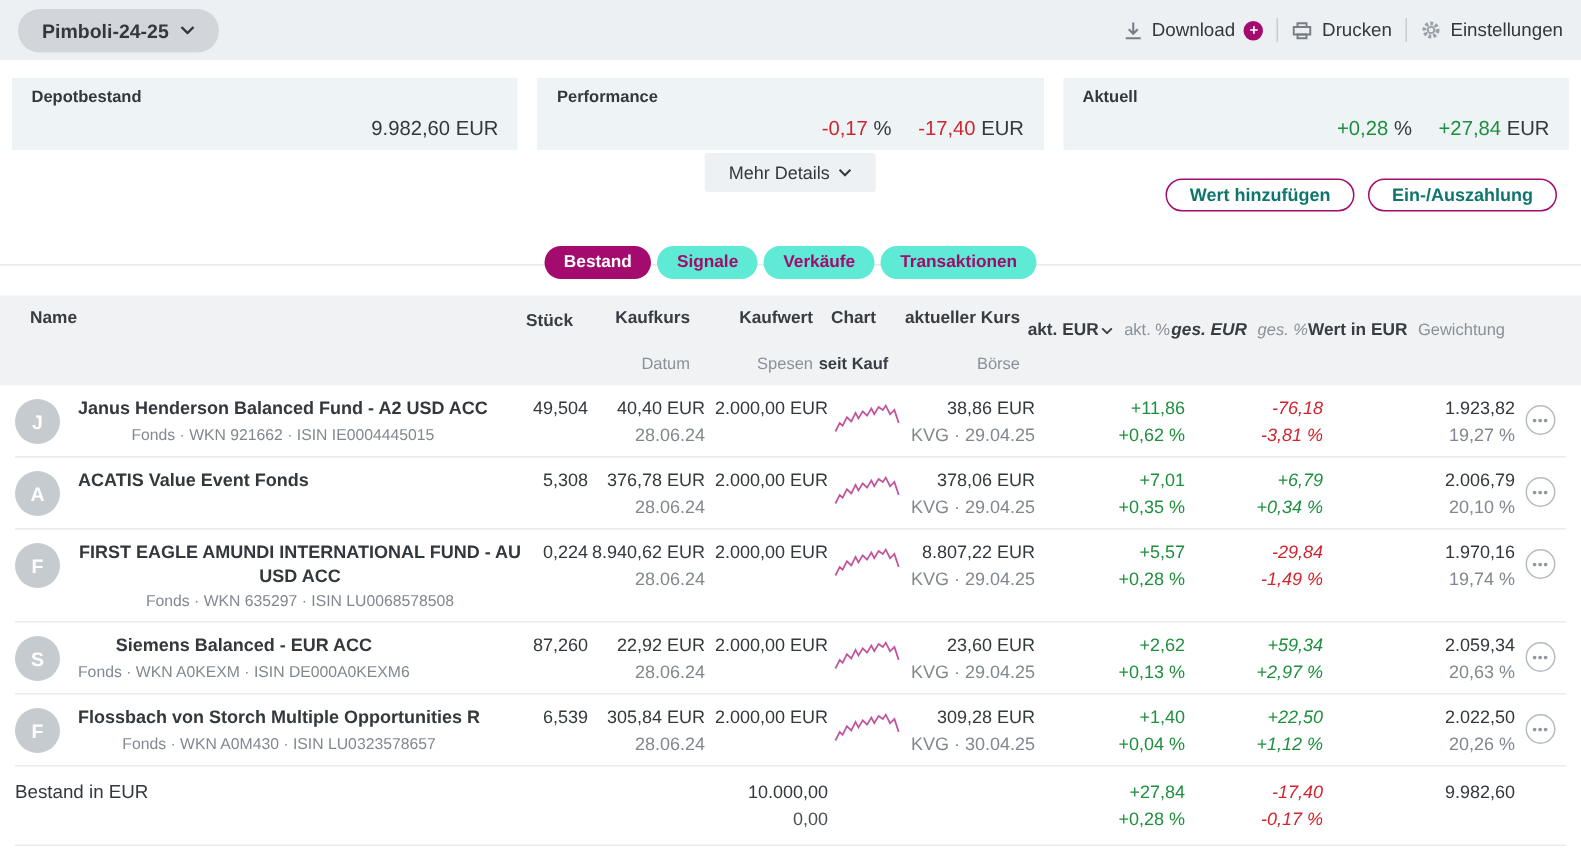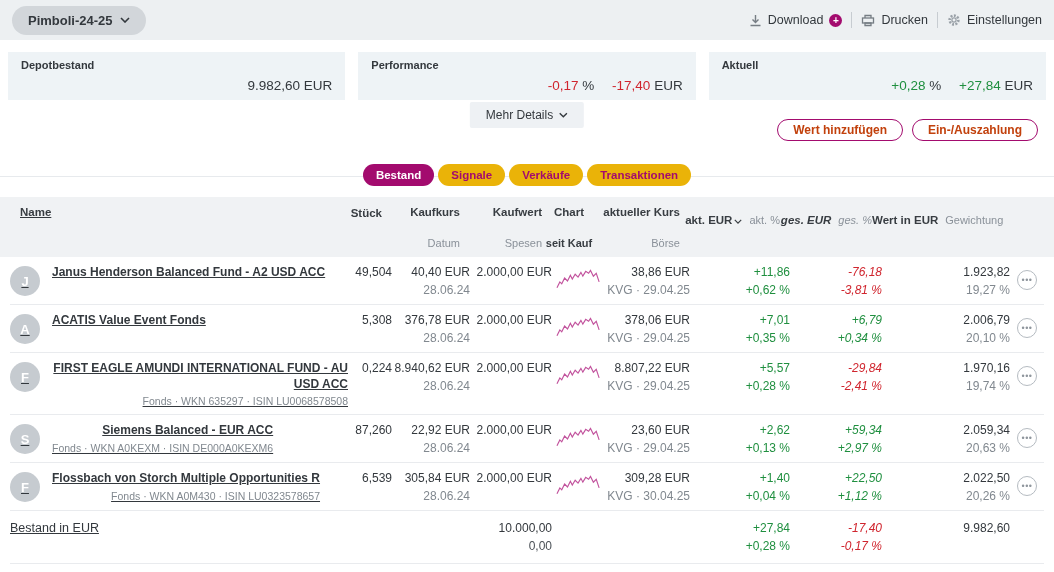--- a/index.html
+++ b/index.html
@@ -29,36 +29,36 @@
   .card-label { font-size:11px; font-weight:bold; }
   .card-value { align-self:flex-end; font-size:13.5px; }
   .card-value .gap { display:inline-block; width:14px; }
 
   
   .controls-row { position:relative; height:48px; }
   .more-details { position:absolute; left:50%; transform:translateX(-50%); top:2px;
     background:#eef1f4; border:none; border-radius:2px; padding:6px 16px; font-size:12px;
     color:#33383d; display:flex; align-items:center; gap:6px; cursor:pointer; font-family:inherit; }
   .right-buttons { position:absolute; right:16px; top:19px; display:flex; gap:9px; }
-  .pill-btn { border:1.5px solid #a30b6e; color:#c2410c; background:#fff; border-radius:12px;
+  .pill-btn { border:1.5px solid #a30b6e; color:#0f766e; background:#fff; border-radius:12px;
     padding:3px 15px; font-size:12px; font-weight:bold; cursor:pointer; font-family:inherit; }
 
   
   .tabs-wrap { position:relative; margin-top:16px; height:24px; }
   .tabs-line { position:absolute; top:50%; left:0; right:0; border-top:1px solid #e7eaed; }
   .tabs { position:relative; display:flex; justify-content:center; gap:4px; }
-  .tab { background:#eab308; border:none; color:#a30b6e; font-weight:bold; font-size:11.5px;
+  .tab { background:#5eead4; border:none; color:#a30b6e; font-weight:bold; font-size:11.5px;
     padding:5px 13px; border-radius:13px; cursor:pointer; font-family:inherit; }
   .tab.active { background:#a30b6e; color:#fff; }
 
   
   .table { margin-top:9px; padding:0 10px; }
   .cols { display:flex; align-items:flex-start; }
   .c { flex-shrink:0; text-align:right; font-size:12px; white-space:nowrap; }
-  .c-name  { flex:1; min-width:0; text-align:right; display:flex; gap:12px;text-decoration:underline; }
+  .c-name  { flex:1; min-width:0; text-align:center; display:flex; gap:12px; }
   .c-stueck { width:44px; }
   .c-kkurs { width:78px; }
   .c-kwert { width:82px; }
   .c-chart { width:54px; text-align:center; }
   .c-kurs  { width:84px; }
   .c-akt   { width:100px; }
   .c-ges   { width:92px;font-style:italic; }
   .c-wert  { width:128px; }
   .c-menu  { width:34px; text-align:center; }
 
@@ -216,20 +216,21 @@
       <div class="c c-menu"></div>
     </div>
   </div>
 
   <div>
     <div class="trow cols">
       <div class="c c-name">
         <span class="avatar">J</span>
         <div style="min-width:0;">
           <a class="fund-name">Janus Henderson Balanced Fund - A2 USD ACC</a>
+          <div class="fund-meta">Fonds · WKN 921662 · ISIN IE0004445015</div>
         </div>
       </div>
       <div class="c c-stueck">49,504</div>
       <div class="c c-kkurs">
         <div>40,40 EUR</div>
         <div class="sub">28.06.24</div>
       </div>
       <div class="c c-kwert">2.000,00 EUR</div>
       <div class="c c-chart">
         <svg class="spark" width="46" height="26" viewBox="0 0 48 26">
@@ -318,21 +319,21 @@
       <div class="c c-kurs">
         <div>8.807,22 EUR</div>
         <div class="sub">KVG · 29.04.25</div>
       </div>
       <div class="c c-akt">
         <div class="pos">+5,57</div>
         <div class="sub pos">+0,28 %</div>
       </div>
       <div class="c c-ges">
         <div class="neg">-29,84</div>
-        <div class="sub neg">-2,41 %</div>
+        <div class="sub neg">-1,49 %</div>
       </div>
       <div class="c c-wert">
         <div>1.970,16</div>
         <div class="sub">19,74 %</div>
       </div>
       <div class="c c-menu">
         <button class="menu-btn">•••</button>
       </div>
     </div>
 

